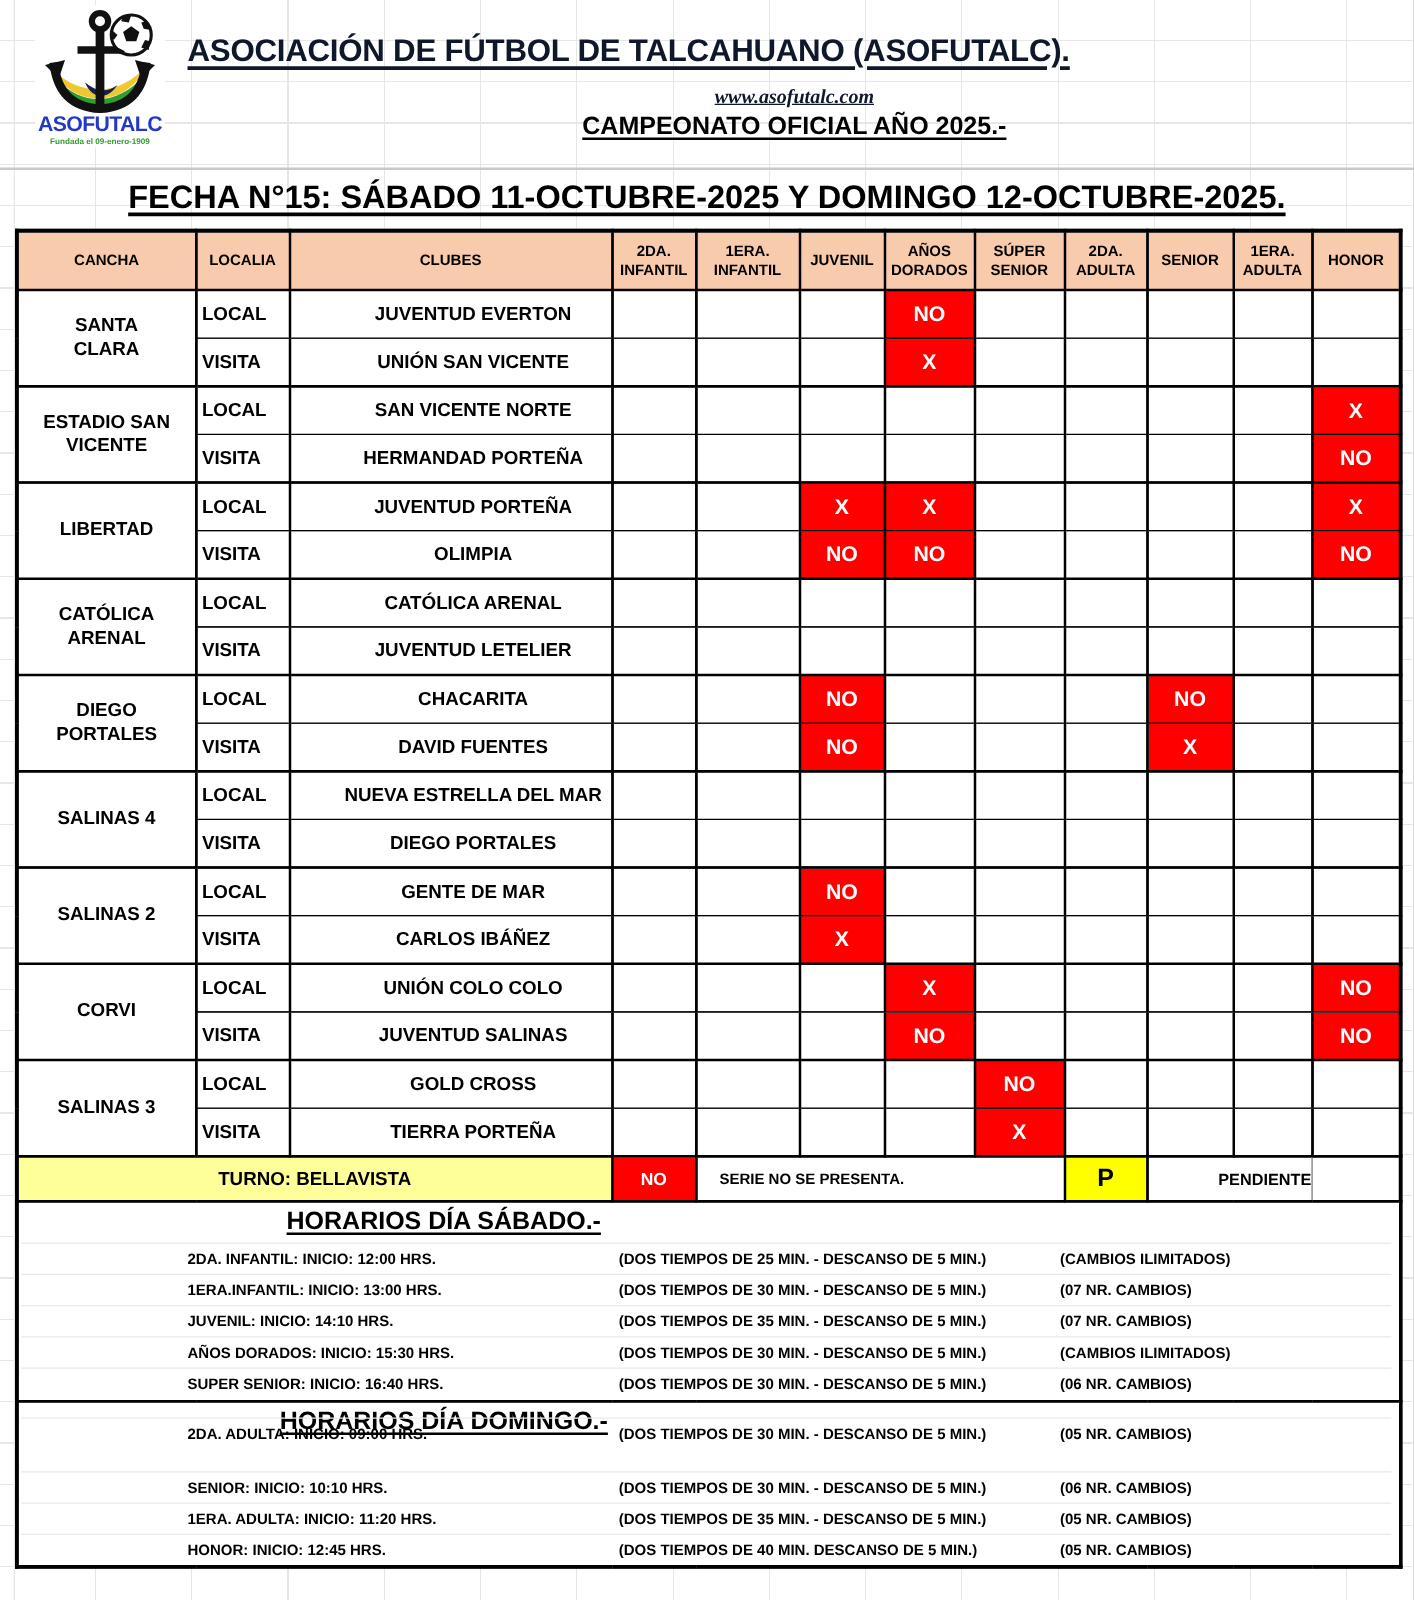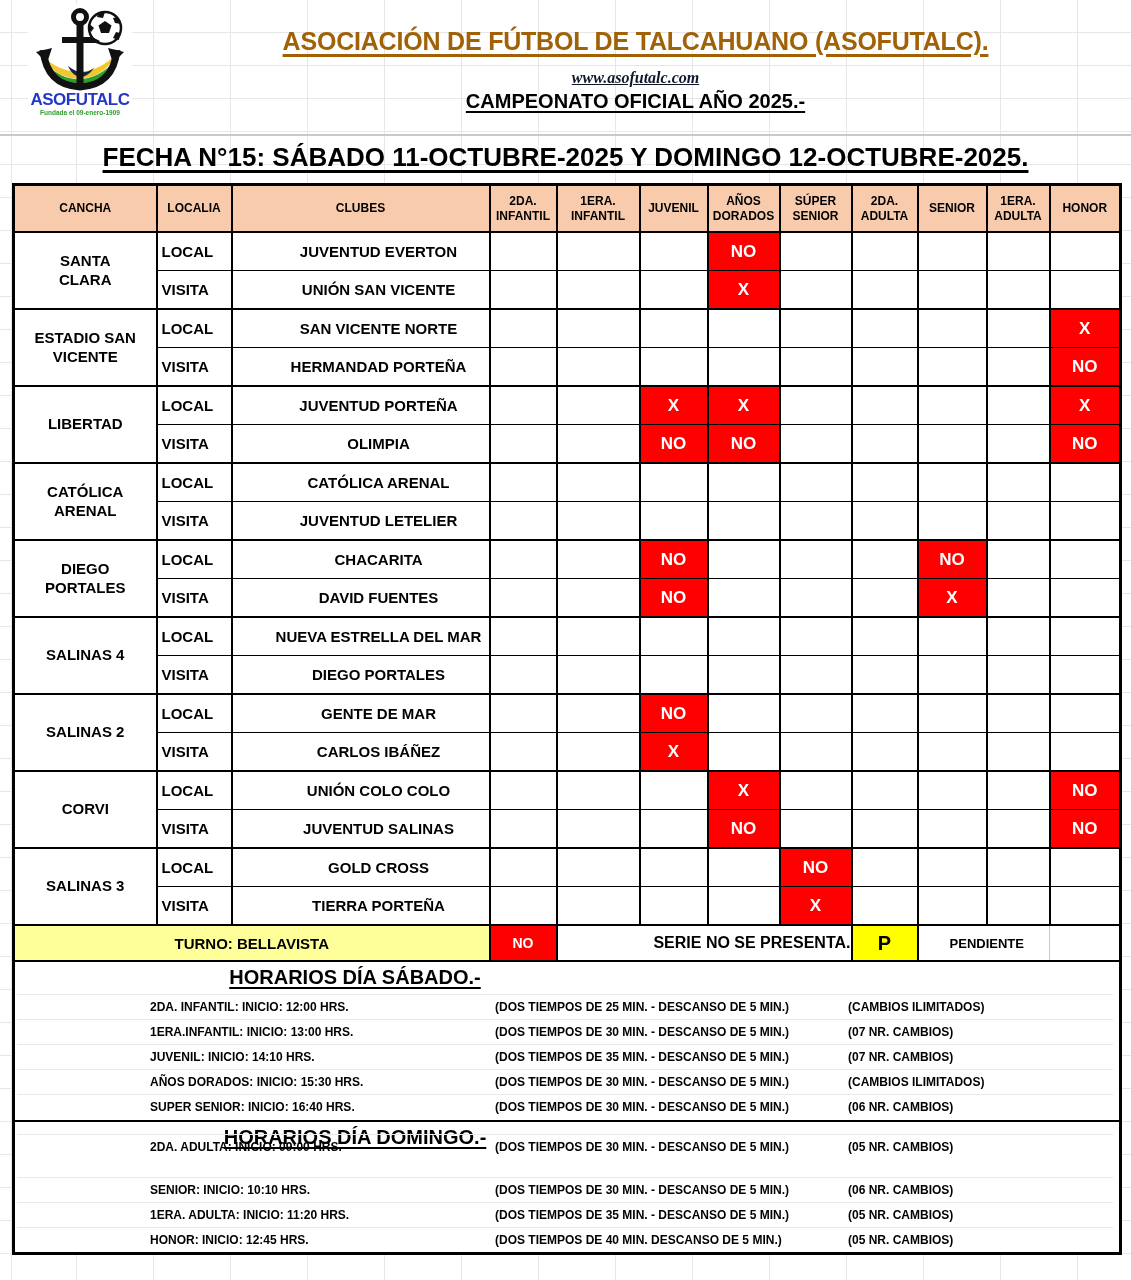--- a/index.html
+++ b/index.html
@@ -8,22 +8,22 @@
     background-color:#ffffff;
     background-image:
       repeating-linear-gradient(to bottom, transparent 0px, transparent 32px, #e7e7e7 32px, #e7e7e7 33px),
       repeating-linear-gradient(to right, transparent 0px, transparent 76px, #e7e7e7 76px, #e7e7e7 77px);
     font-family:"Liberation Sans","DejaVu Sans",sans-serif;
   }
   .colA-line{position:absolute;left:11px;top:0;width:1px;height:100%;background:#e7e7e7;}
   
   .logo-box{position:absolute;left:28px;top:4px;width:104px;height:114px;background:#fff;}
   .main-title{
-    position:absolute;left:150px;right:10px;top:27px;text-align:center;
-    font-size:25px;font-weight:bold;color:#a16207;text-decoration:underline;
+    position:absolute;left:150px;right:10px;top:27px;
+    font-size:25px;font-weight:bold;color:#0f172a;text-decoration:underline;
     text-decoration-thickness:3px;text-underline-offset:4px;letter-spacing:-0.2px;
   }
   .site-link{
     position:absolute;left:150px;right:10px;top:69px;text-align:center;
     font-family:"Liberation Serif","DejaVu Serif",serif;font-style:italic;font-weight:bold;
     font-size:16px;color:#2323cc;
   }
   .site-link a{color:#0f172a;}
   .subtitle{
     position:absolute;left:150px;right:10px;top:90px;text-align:center;
@@ -47,23 +47,23 @@
   tr.r2 td{border-top-width:1px;}
   td.venue{font-size:15px;font-weight:bold;text-align:center;white-space:normal;
     padding:0 17px;line-height:1.25;margin-top:32px;}
   td.side{font-size:15px;font-weight:bold;text-align:left;padding-left:4px;white-space:nowrap;}
   td.club{font-size:15px;font-weight:bold;text-align:center;white-space:nowrap;padding-left:36px;}
   td.mk{background:#ff0000;color:#fff;font-size:17px;font-weight:bold;text-align:center;}
   
   tr.turno td{height:34px;}
   td.turno-label{background:#ffff99;font-size:15px;font-weight:bold;text-align:center;}
   td.turno-no{background:#ff0000;color:#fff;font-size:14px;font-weight:bold;text-align:center;}
-  td.turno-note{font-size:16px;font-weight:bold;text-align:right;padding-left:18px;white-space:nowrap;}
+  td.turno-note{font-size:12px;font-weight:bold;text-align:left;padding-left:18px;white-space:nowrap;}
   td.turno-p{background:#ffff00;color:#000;font-size:20px;font-weight:bold;text-align:center;}
-  td.turno-pend{font-size:13px;font-weight:bold;text-align:center;padding-left:6px;
+  td.turno-pend{font-size:13px;font-weight:bold;text-align:right;padding-left:6px;
     border-right:1px solid #c9c9c9;}
   td.turno-empty{border-left:1px solid #c9c9c9;}
   
   td.sched{position:relative;vertical-align:top;}
   td.sched.sab{height:158px;}
   td.sched.dom{height:130px;}
   .sch-title{position:absolute;left:130px;width:420px;top:4px;text-align:center;
     font-size:20px;font-weight:bold;text-decoration:underline;text-decoration-thickness:2px;
     text-underline-offset:3px;}
   .sch-row{position:absolute;left:2px;right:6px;height:25px;line-height:25px;

